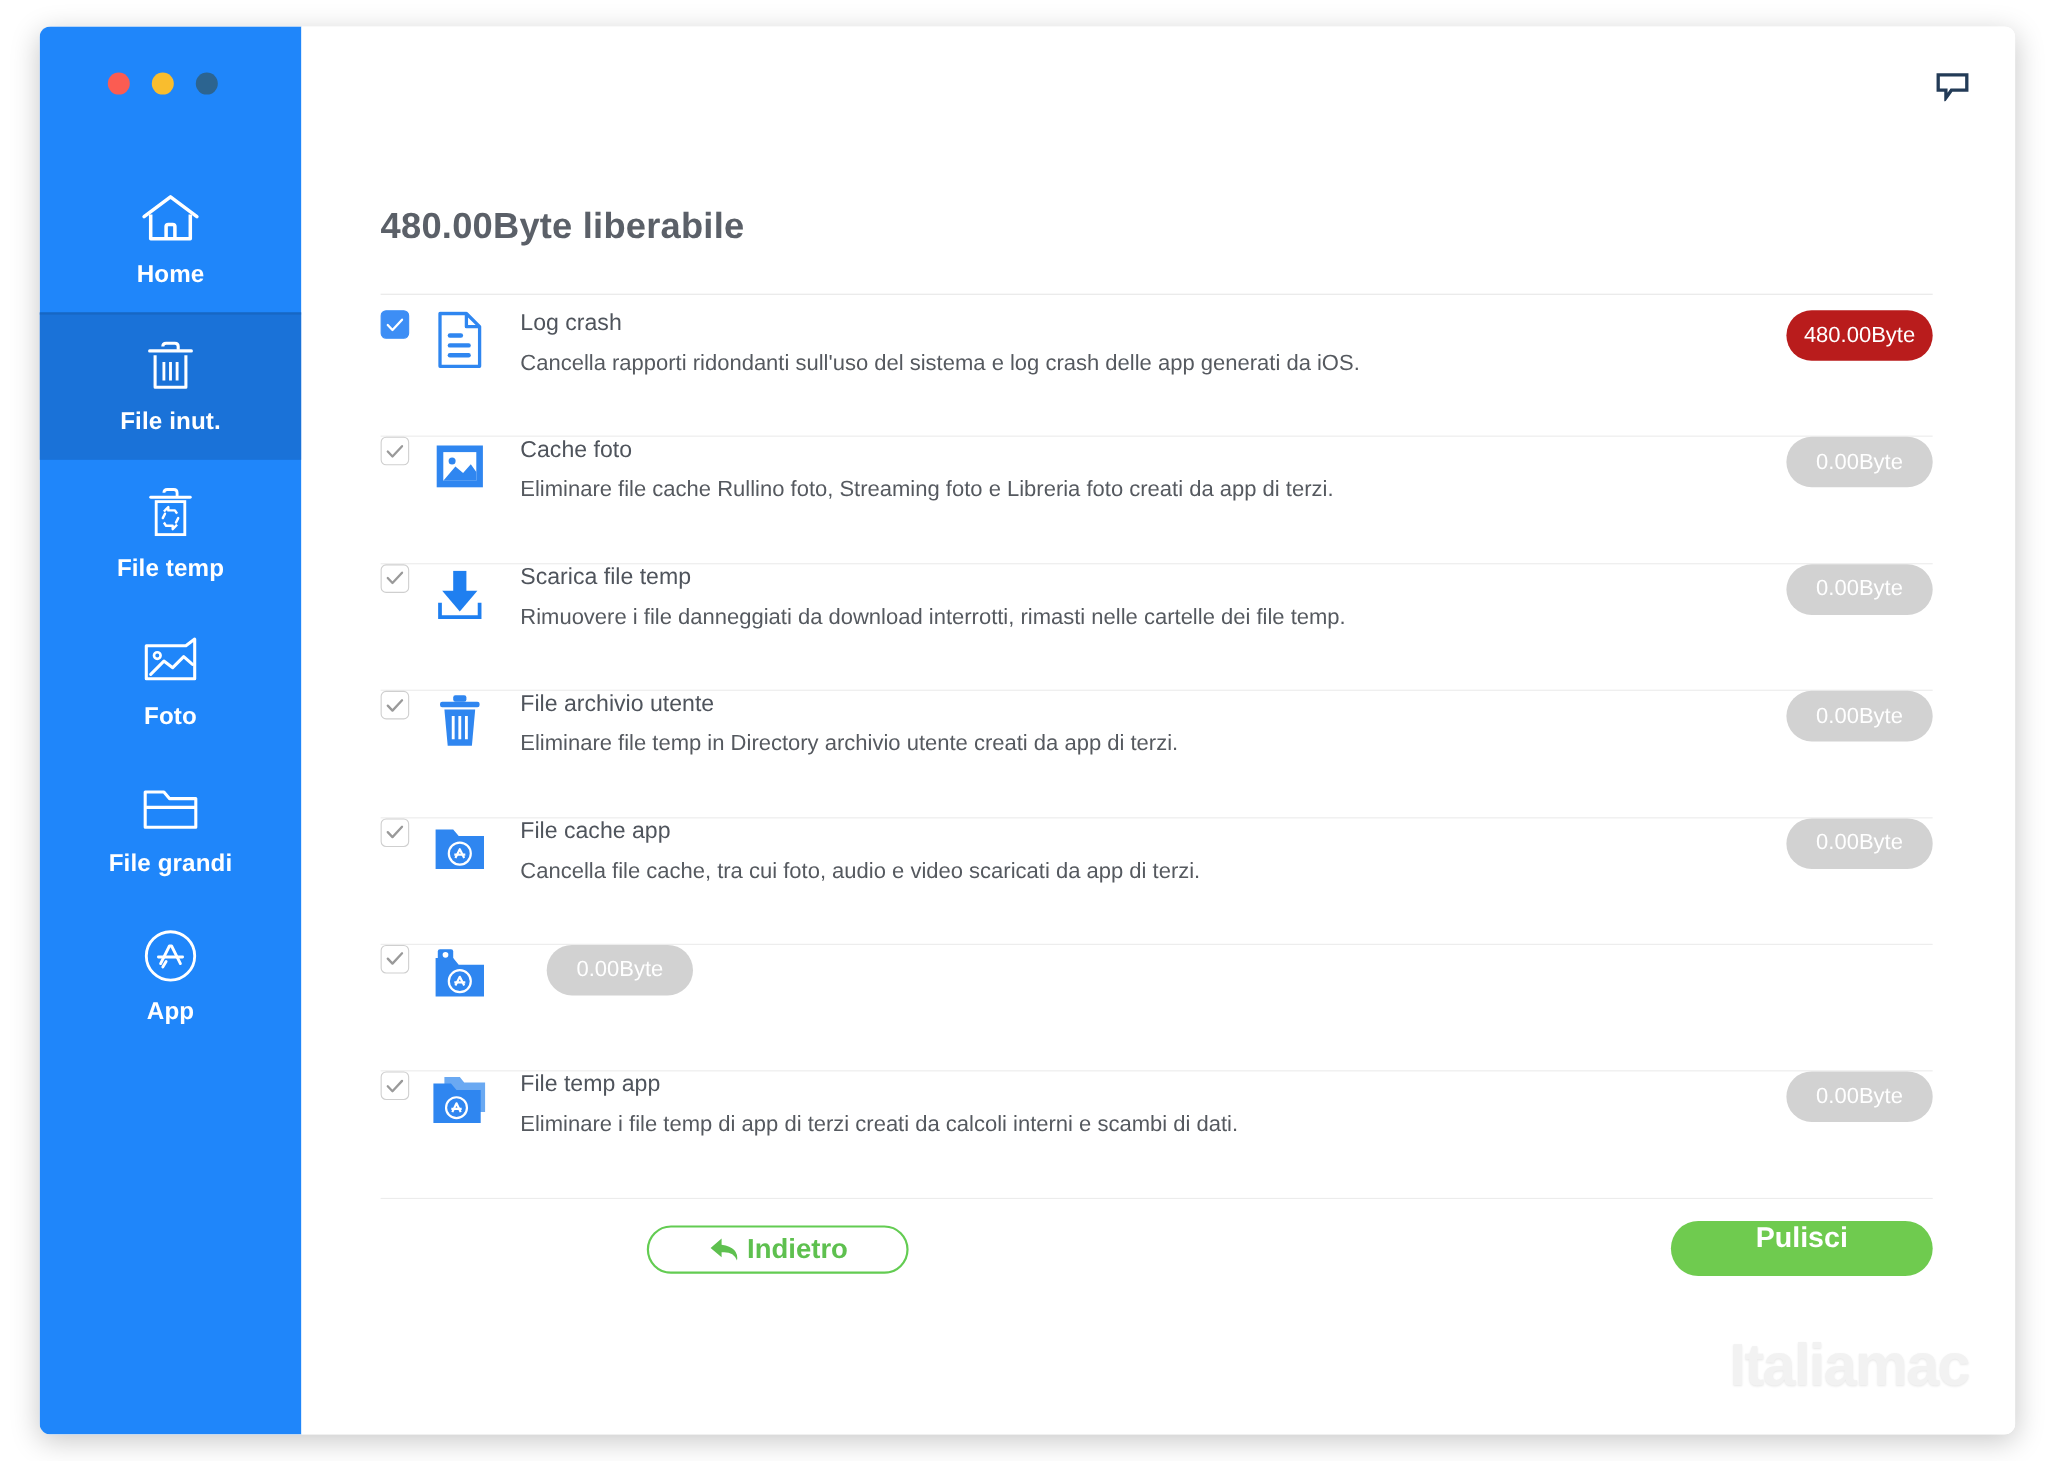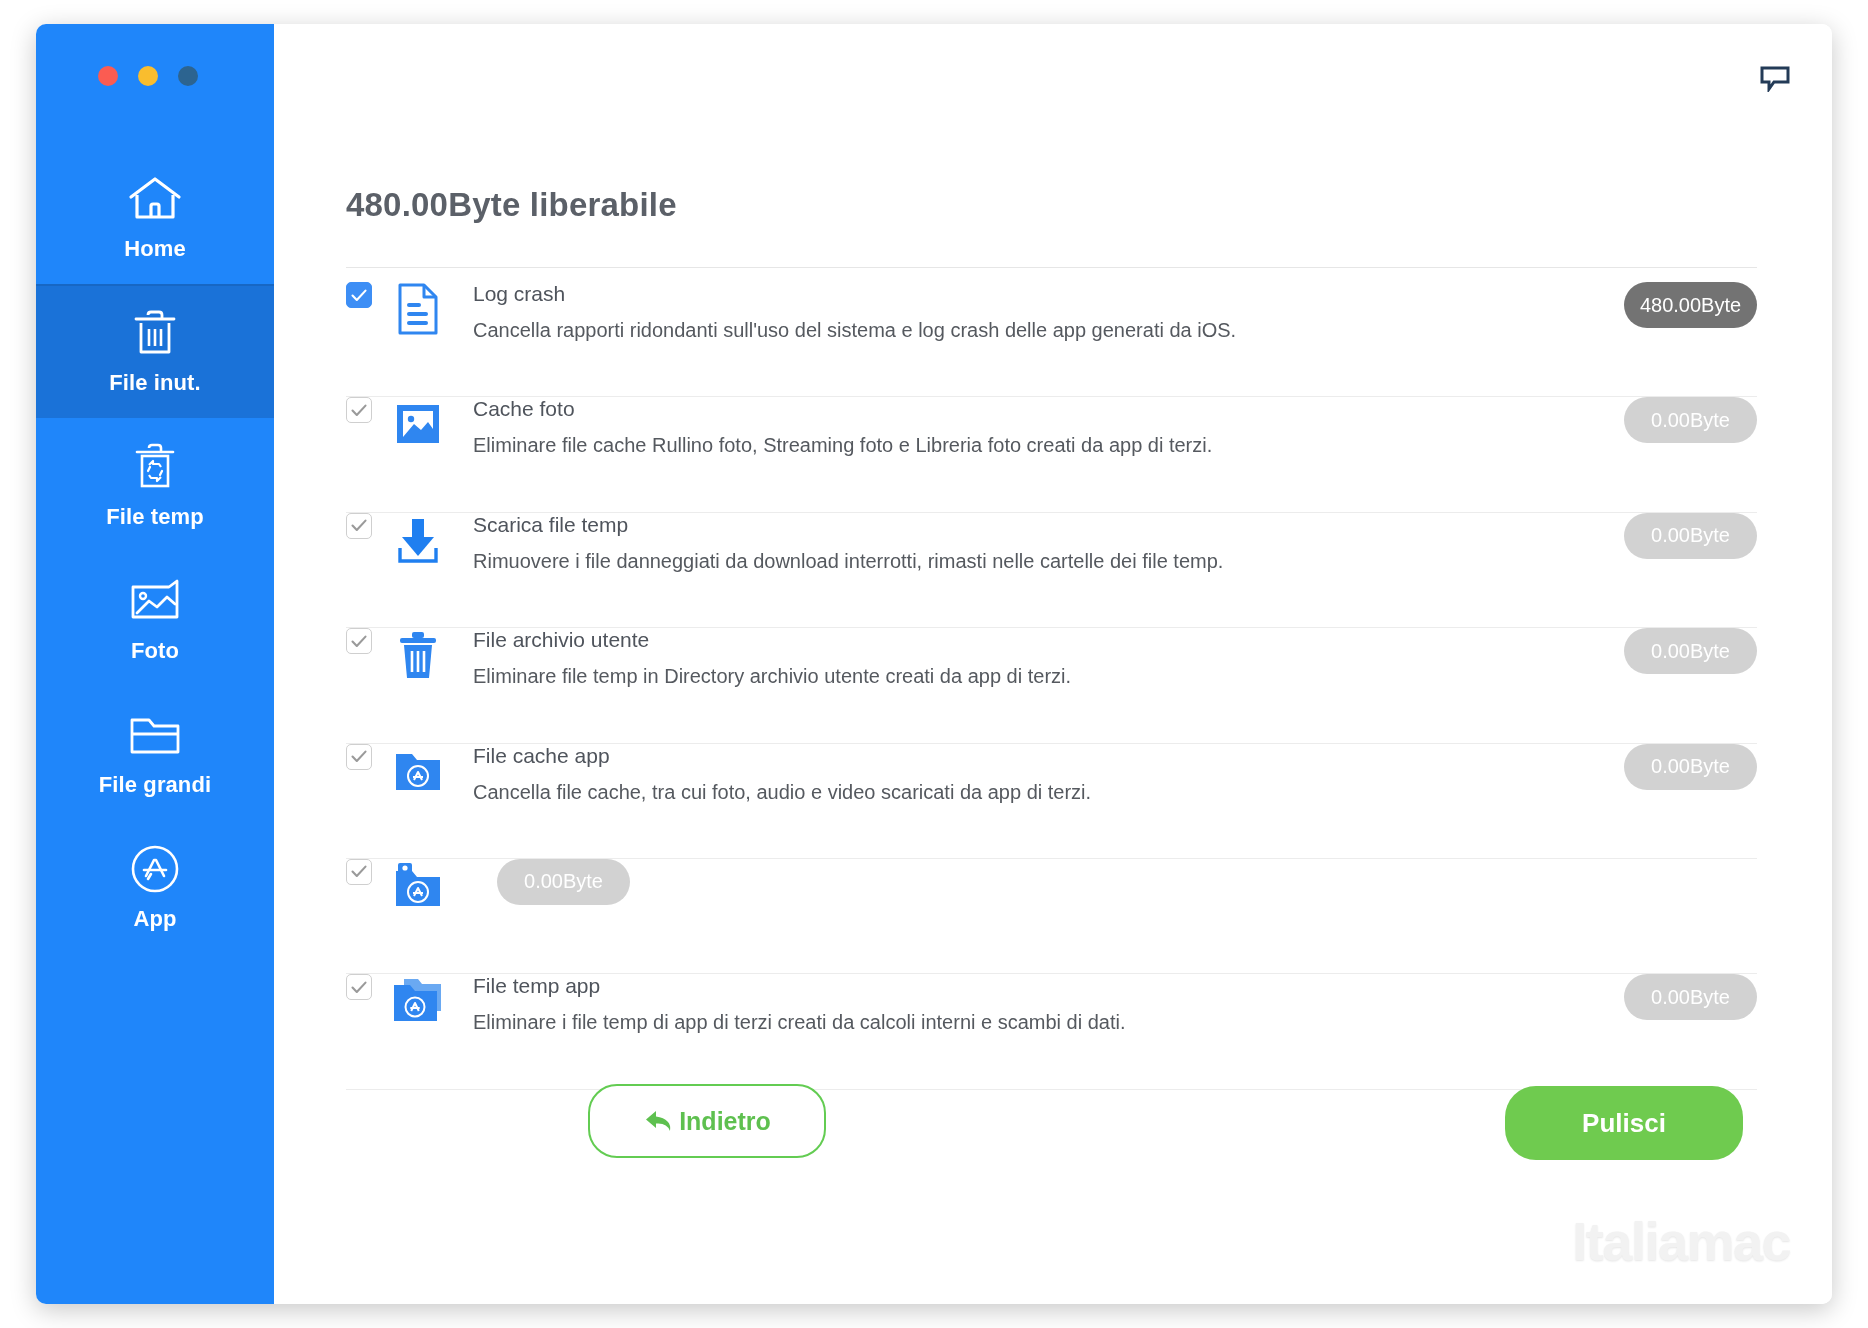--- a/index.html
+++ b/index.html
@@ -148,47 +148,47 @@
   .badge {
     flex: 0 0 auto;
     min-width: 133px;
     height: 46px;
     border-radius: 23px;
     display: flex; align-items: center; justify-content: center;
     font-size: 20px;
     color: #ffffff;
     margin-left: 24px;
   }
-  .badge.active   { background: #737373; }
+  .badge.active   { background: #b91c1c; }
   .badge.inactive { background: #d2d2d2; }
 
   
   #btn-back {
     position: absolute;
     left: 314px; bottom: 146px;
-    width: 238px; height: 74px;
+    width: 238px; height: 44px;
     border: 2px solid #63cc52;
     border-radius: 29px;
     background: #ffffff;
     display: flex; align-items: center; justify-content: center;
     gap: 2px;
     cursor: pointer;
   }
   #btn-back .lbl {
     font-size: 25px; font-weight: 700; color: #5ec04f;
   }
   #btn-back svg { display: block; }
 
   #btn-clean {
     position: absolute;
-    right: 89px; bottom: 144px;
-    width: 238px; height: 74px;
+    right: 75px; bottom: 144px;
+    width: 238px; height: 50px;
     border-radius: 31px;
     background: #6fcb4f;
-    display: flex; align-items: center; justify-content: center;
+    display: flex; align-items: flex-start; justify-content: center;
     cursor: pointer;
   }
   #btn-clean .lbl {
     font-size: 26px; font-weight: 700; color: #ffffff;
   }
 
   #watermark {
     position: absolute;
     right: 42px; bottom: 36px;
     display: flex; align-items: flex-end;

